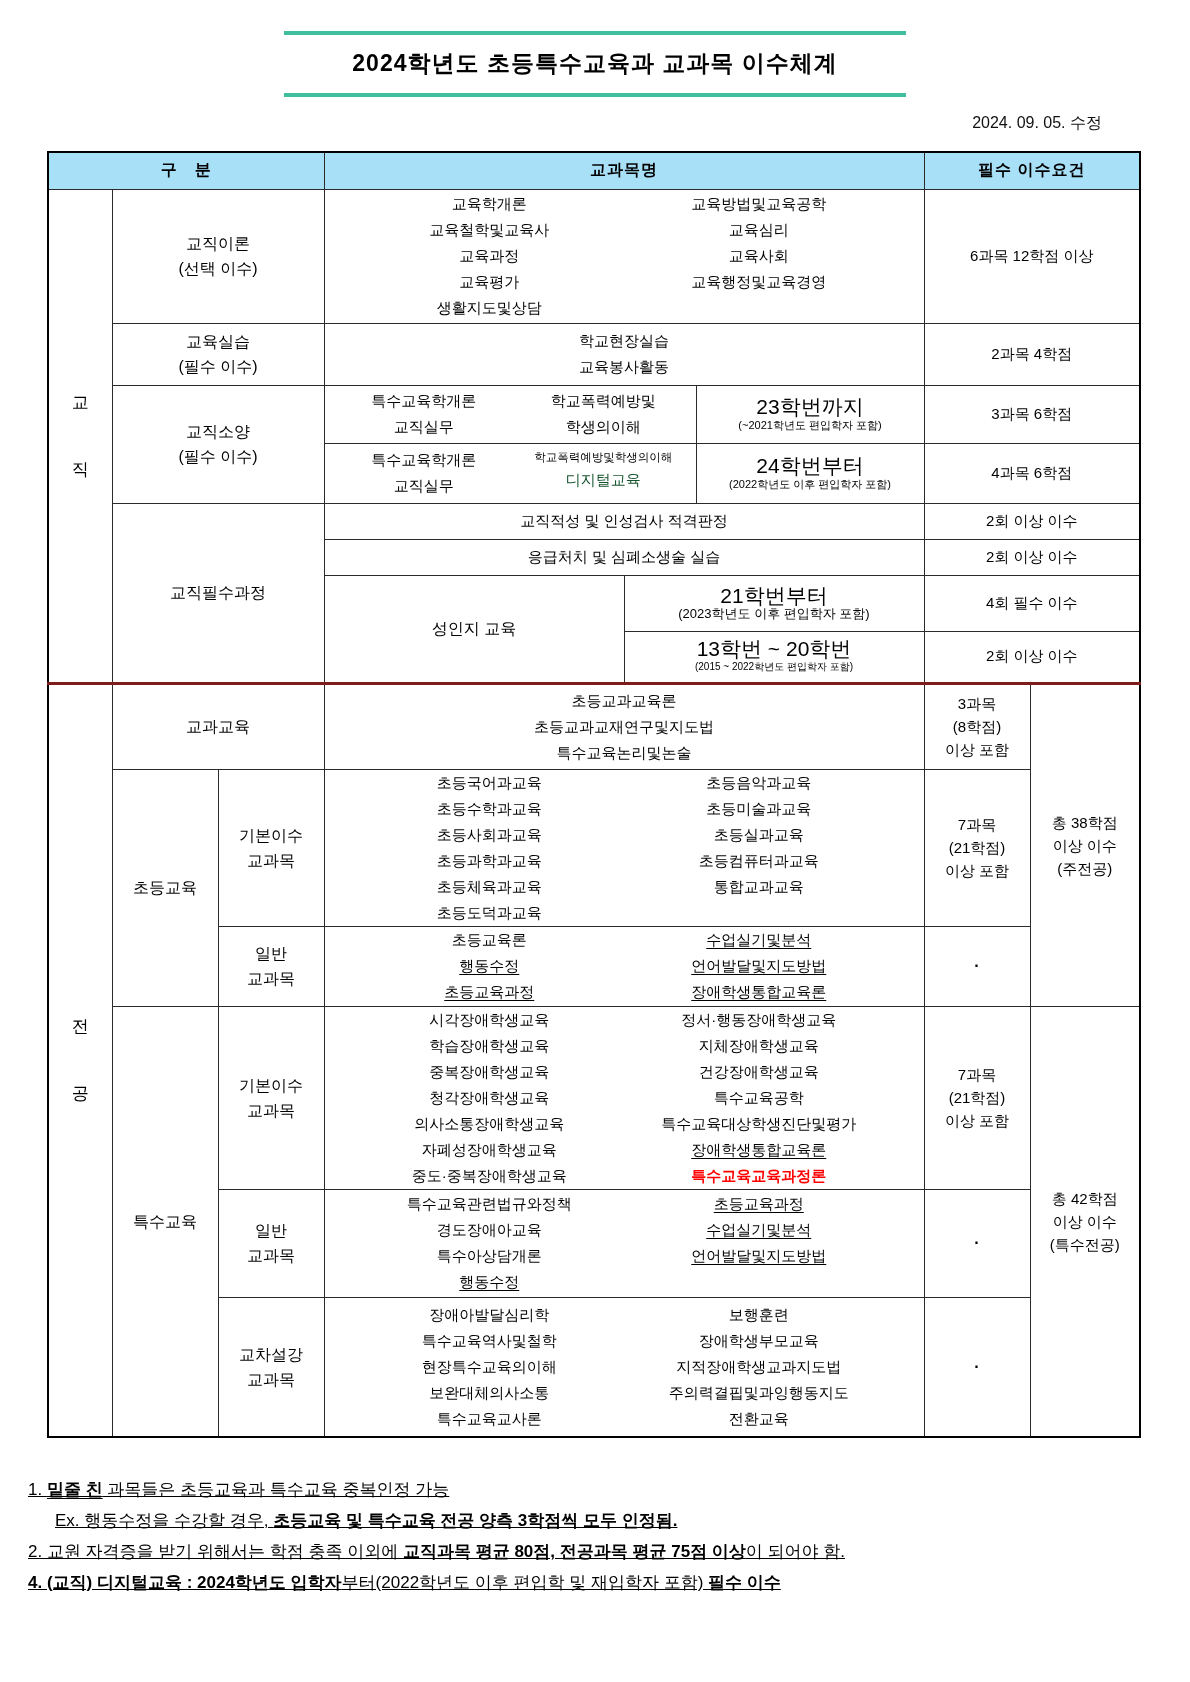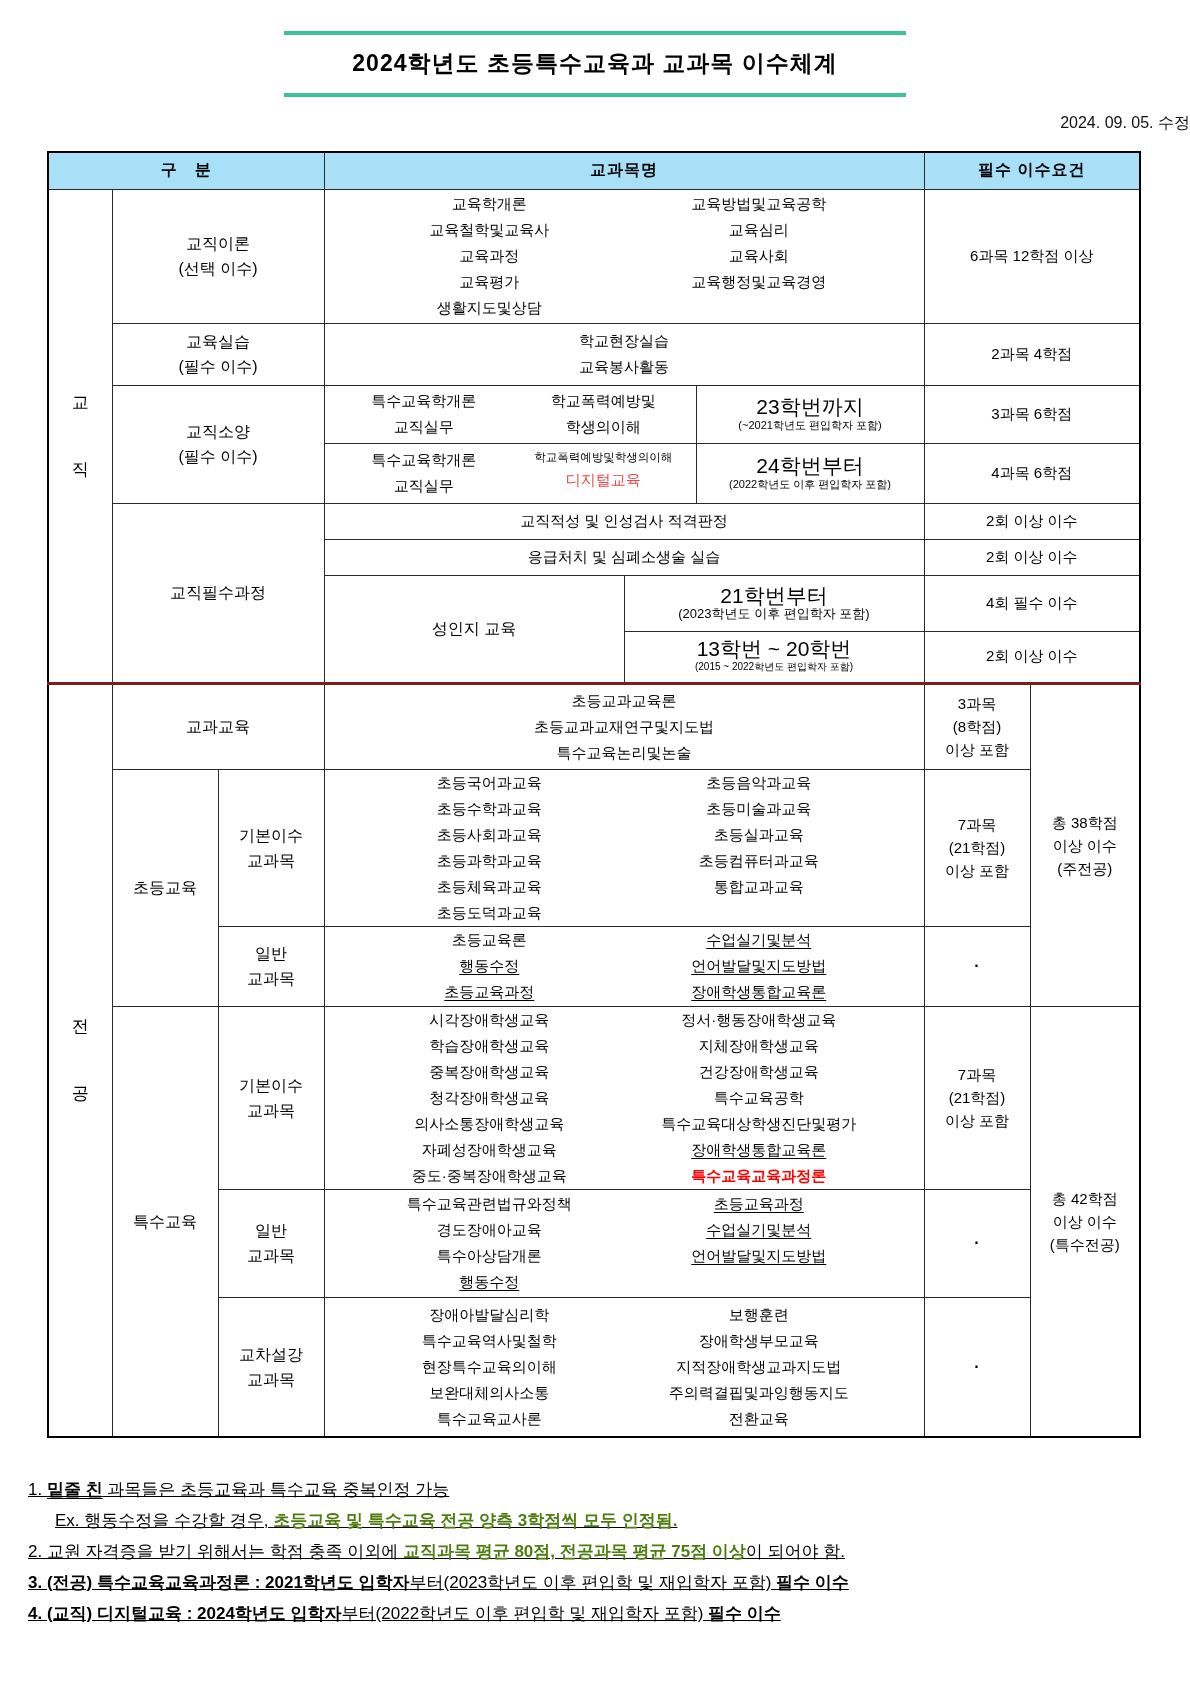--- a/index.html
+++ b/index.html
@@ -6,21 +6,21 @@
   html,body { margin:0; padding:0; background:#e8e8e8; }
   .page {
     width:1190px; height:1682px; background:#ffffff; color:#000;
     font-family:"Liberation Sans","DejaVu Sans",sans-serif;
     position:relative; margin:0 auto; overflow:hidden;
   }
   
   .title-wrap { width:622px; margin:0 auto; padding-top:31px; }
   .green-rule { height:4px; background:#3fbf9e; }
   .doc-title { text-align:center; font-size:23px; font-weight:bold; letter-spacing:1px; padding:13px 0 14px 0; }
-  .date-line { text-align:right; font-size:16px; margin-top:16px; color:#111; }
+  .date-line { text-align:right; padding-right:88px; font-size:16px; margin-top:16px; color:#111; }
 
   
   table.cur { border-collapse:collapse; table-layout:fixed; margin:17px 0 0 47px; border:2px solid #000; }
   table.cur td, table.cur th { border:1px solid #2b2b2b; padding:0; text-align:center; vertical-align:middle; }
   thead th { background:#a8e0f8; font-size:16px; font-weight:bold; height:37px; letter-spacing:1px; }
   tr.sec-major td { border-top:3px solid #7f1d1d; }
 
   .group-cell { font-size:17px; }
   .group-stack { display:flex; flex-direction:column; align-items:center; justify-content:center; gap:44px; }
 
@@ -35,31 +35,31 @@
   .duo > div:first-child { flex:0 0 52%; }
   .duo > div:last-child { flex:0 0 48%; }
 
   .req { font-size:15px; line-height:23px; }
   .req-one { font-size:15px; }
   .dot { font-size:16px; font-weight:bold; }
 
   .cohort-main { font-size:21px; line-height:21px; }
   .cohort-sub { font-size:11px; line-height:16px; }
   .small-line { font-size:11.5px; line-height:20px; }
-  .red { color:#ef4444; }
+  .red { color:#14532d; }
   .red-bold { color:#ff0000; font-weight:bold; }
   .u { text-decoration:underline; text-underline-offset:3px; }
 
   
   .notes { margin:36px 0 0 28px; font-size:17px; line-height:31px; color:#000; }
   .note-line { white-space:nowrap;text-decoration:underline; }
   .note-ex { padding-left:27px; }
   .b { font-weight:bold; }
   .bu { font-weight:bold; text-decoration:underline; text-underline-offset:3px; }
-  .blue-bold { color:#4d7c0f; font-weight:bold; }
+  .blue-bold { color:#000000; font-weight:bold; }
 </style>
 </head>
 <body>
 
 <div class="page">
 
   <div class="title-wrap">
     <div class="green-rule"></div>
     <div class="doc-title">2024학년도  초등특수교육과  교과목  이수체계</div>
     <div class="green-rule"></div>
@@ -377,20 +377,17 @@
     <div class="note-line">
       <span>1. </span><span class="bu">밑줄 친</span><span> 과목들은 초등교육과 특수교육 중복인정 가능</span>
     </div>
     <div class="note-line note-ex">
       <span>Ex. 행동수정을 수강할 경우, </span><span class="blue-bold">초등교육 및 특수교육 전공 양측 3학점씩 모두 인정됨.</span>
     </div>
     <div class="note-line">
       <span>2. 교원 자격증을 받기 위해서는 학점 충족 이외에 </span><span class="blue-bold">교직과목 평균 80점, 전공과목 평균 75점 이상</span><span>이 되어야 함.</span>
     </div>
     <div class="note-line">
-      <span class="b">3. (전공) 특수교육교육과정론 : 2021학년도 입학자</span><span>부터(2023학년도 이후 편입학 및 재입학자 포함) </span><span class="b">필수 이수</span>
-    </div>
-    <div class="note-line">
       <span class="b">4. (교직) 디지털교육 : 2024학년도 입학자</span><span>부터(2022학년도 이후 편입학 및 재입학자 포함) </span><span class="b">필수 이수</span>
     </div>
   </div>
 
 </div>
 
 </body></html>

